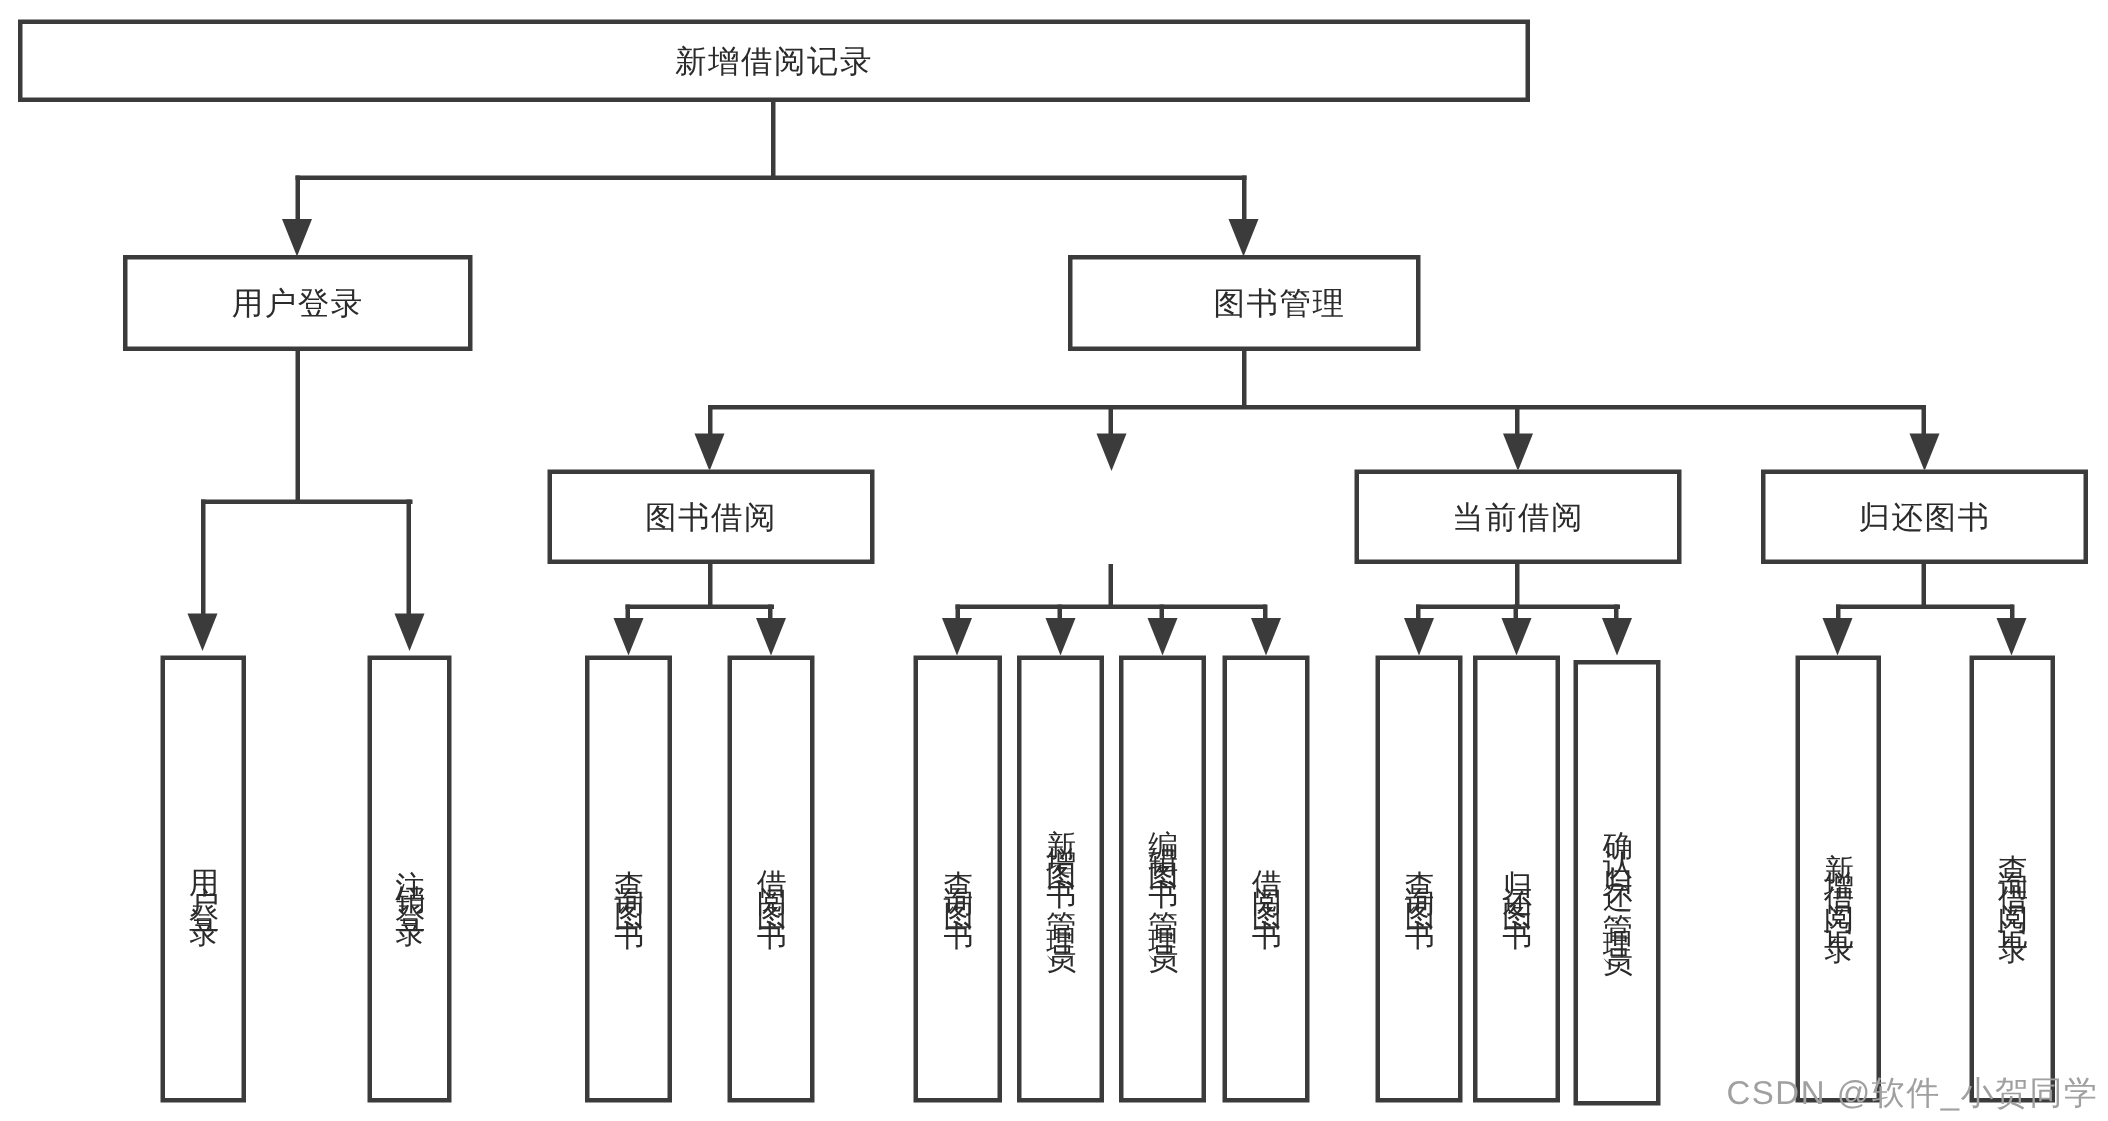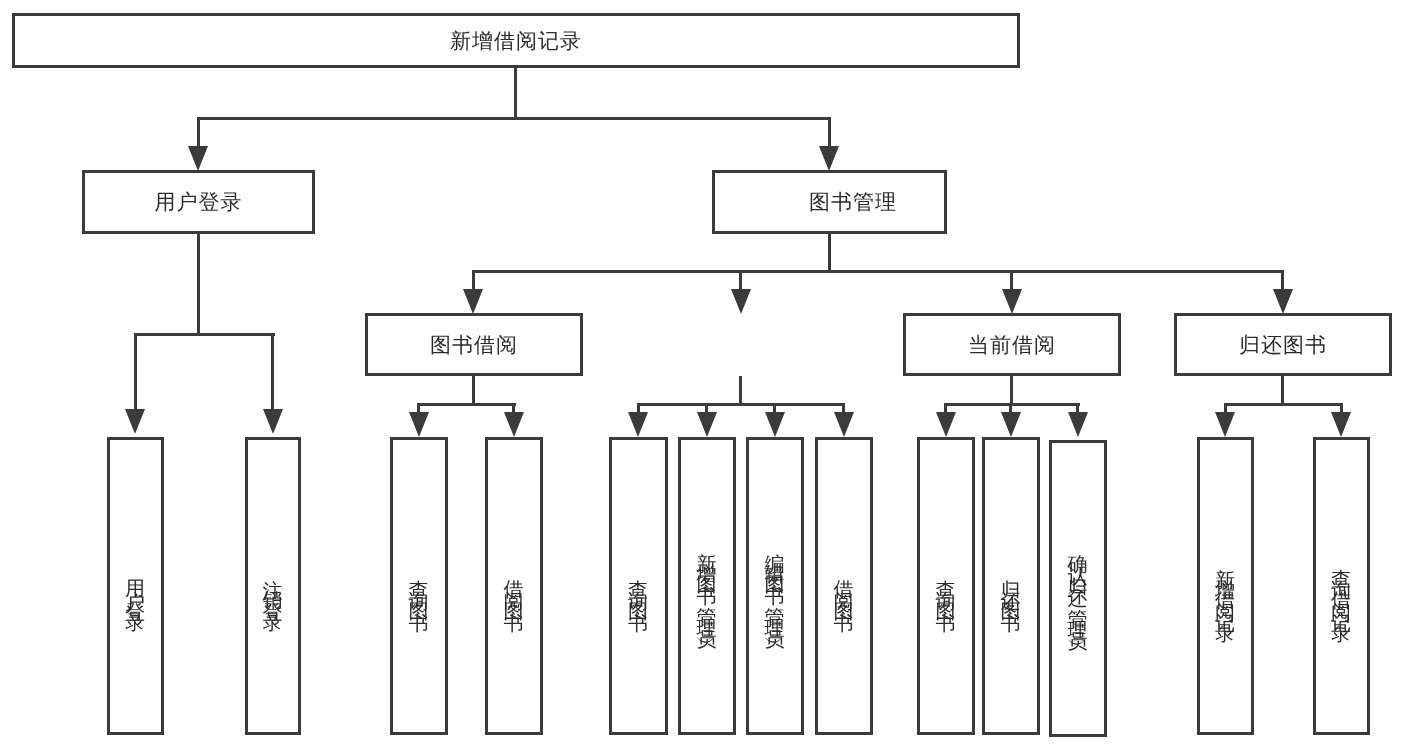--- a/index.html
+++ b/index.html
@@ -181,14 +181,15 @@
     <span>确认归还（管理员）</span>
   </div>
 
   <div class="vbox" style="left:1197px;top:437px;width:57px;height:298px;">
     <span>新增借阅记录</span>
   </div>
   <div class="vbox" style="left:1313px;top:437px;width:57px;height:298px;">
     <span>查询借阅记录</span>
   </div>
 
+  <div class="watermark">CSDN @软件_小贺同学</div>
 
 </div>
 
 </body></html>

